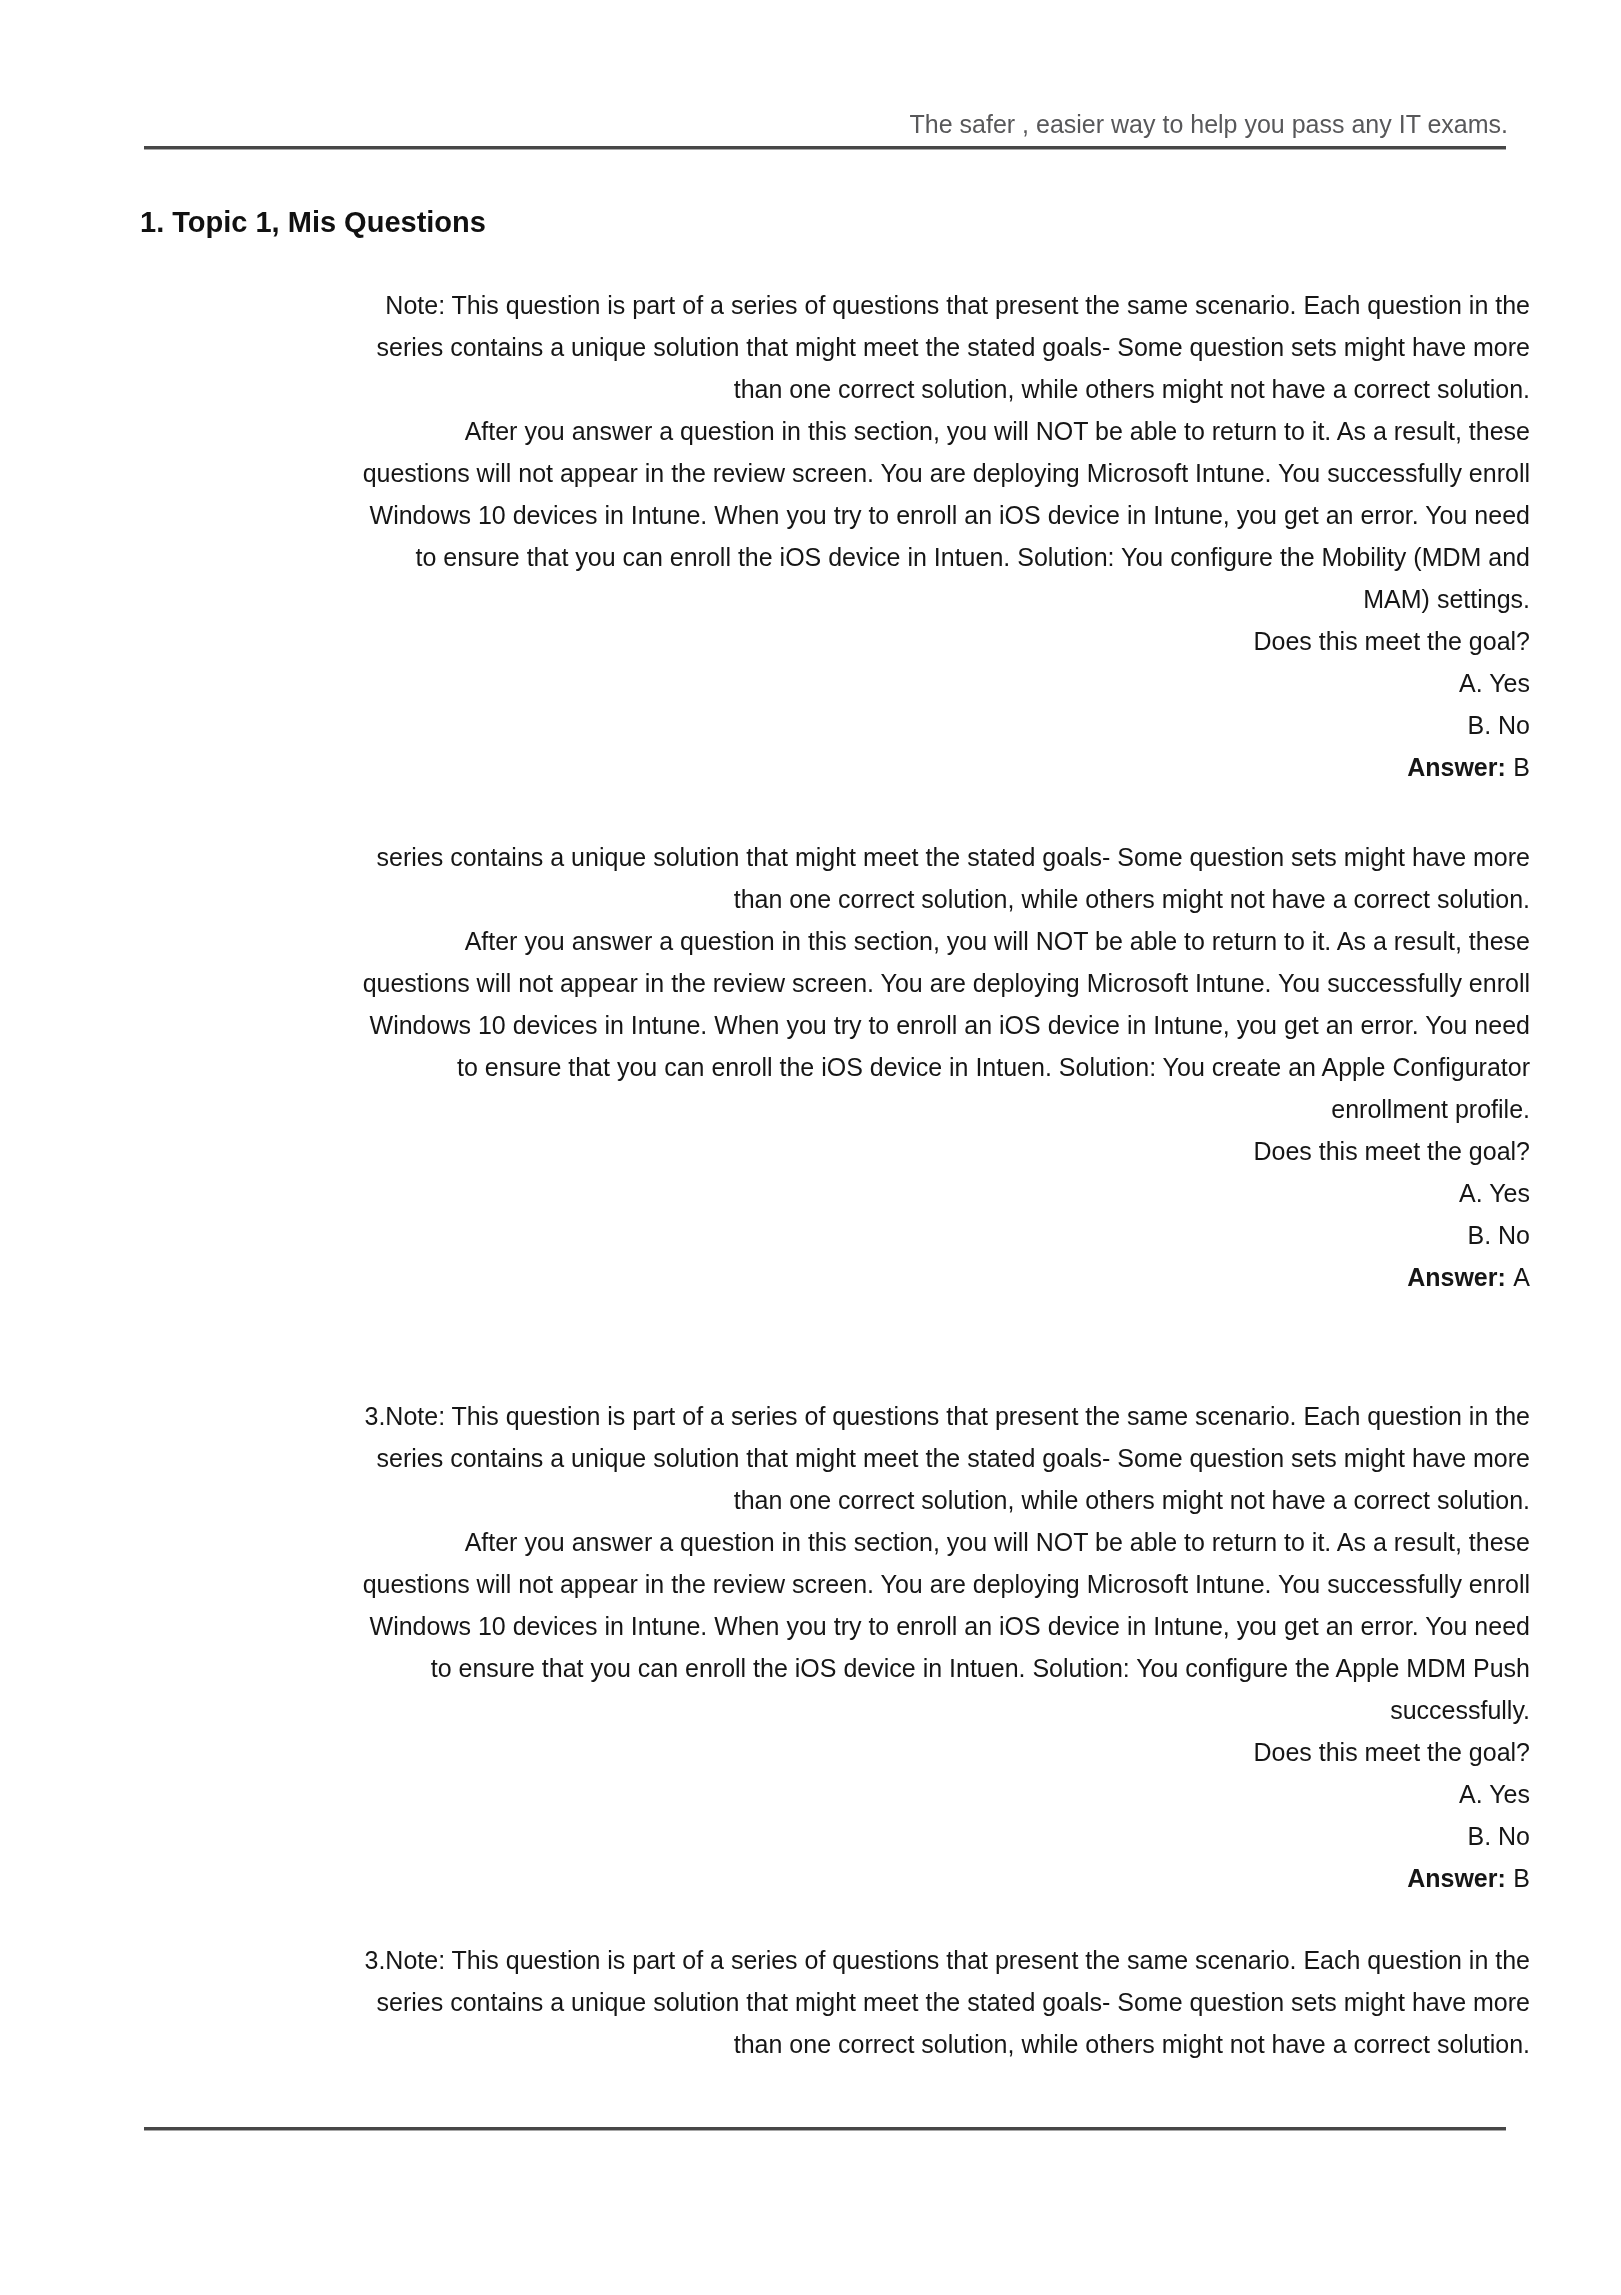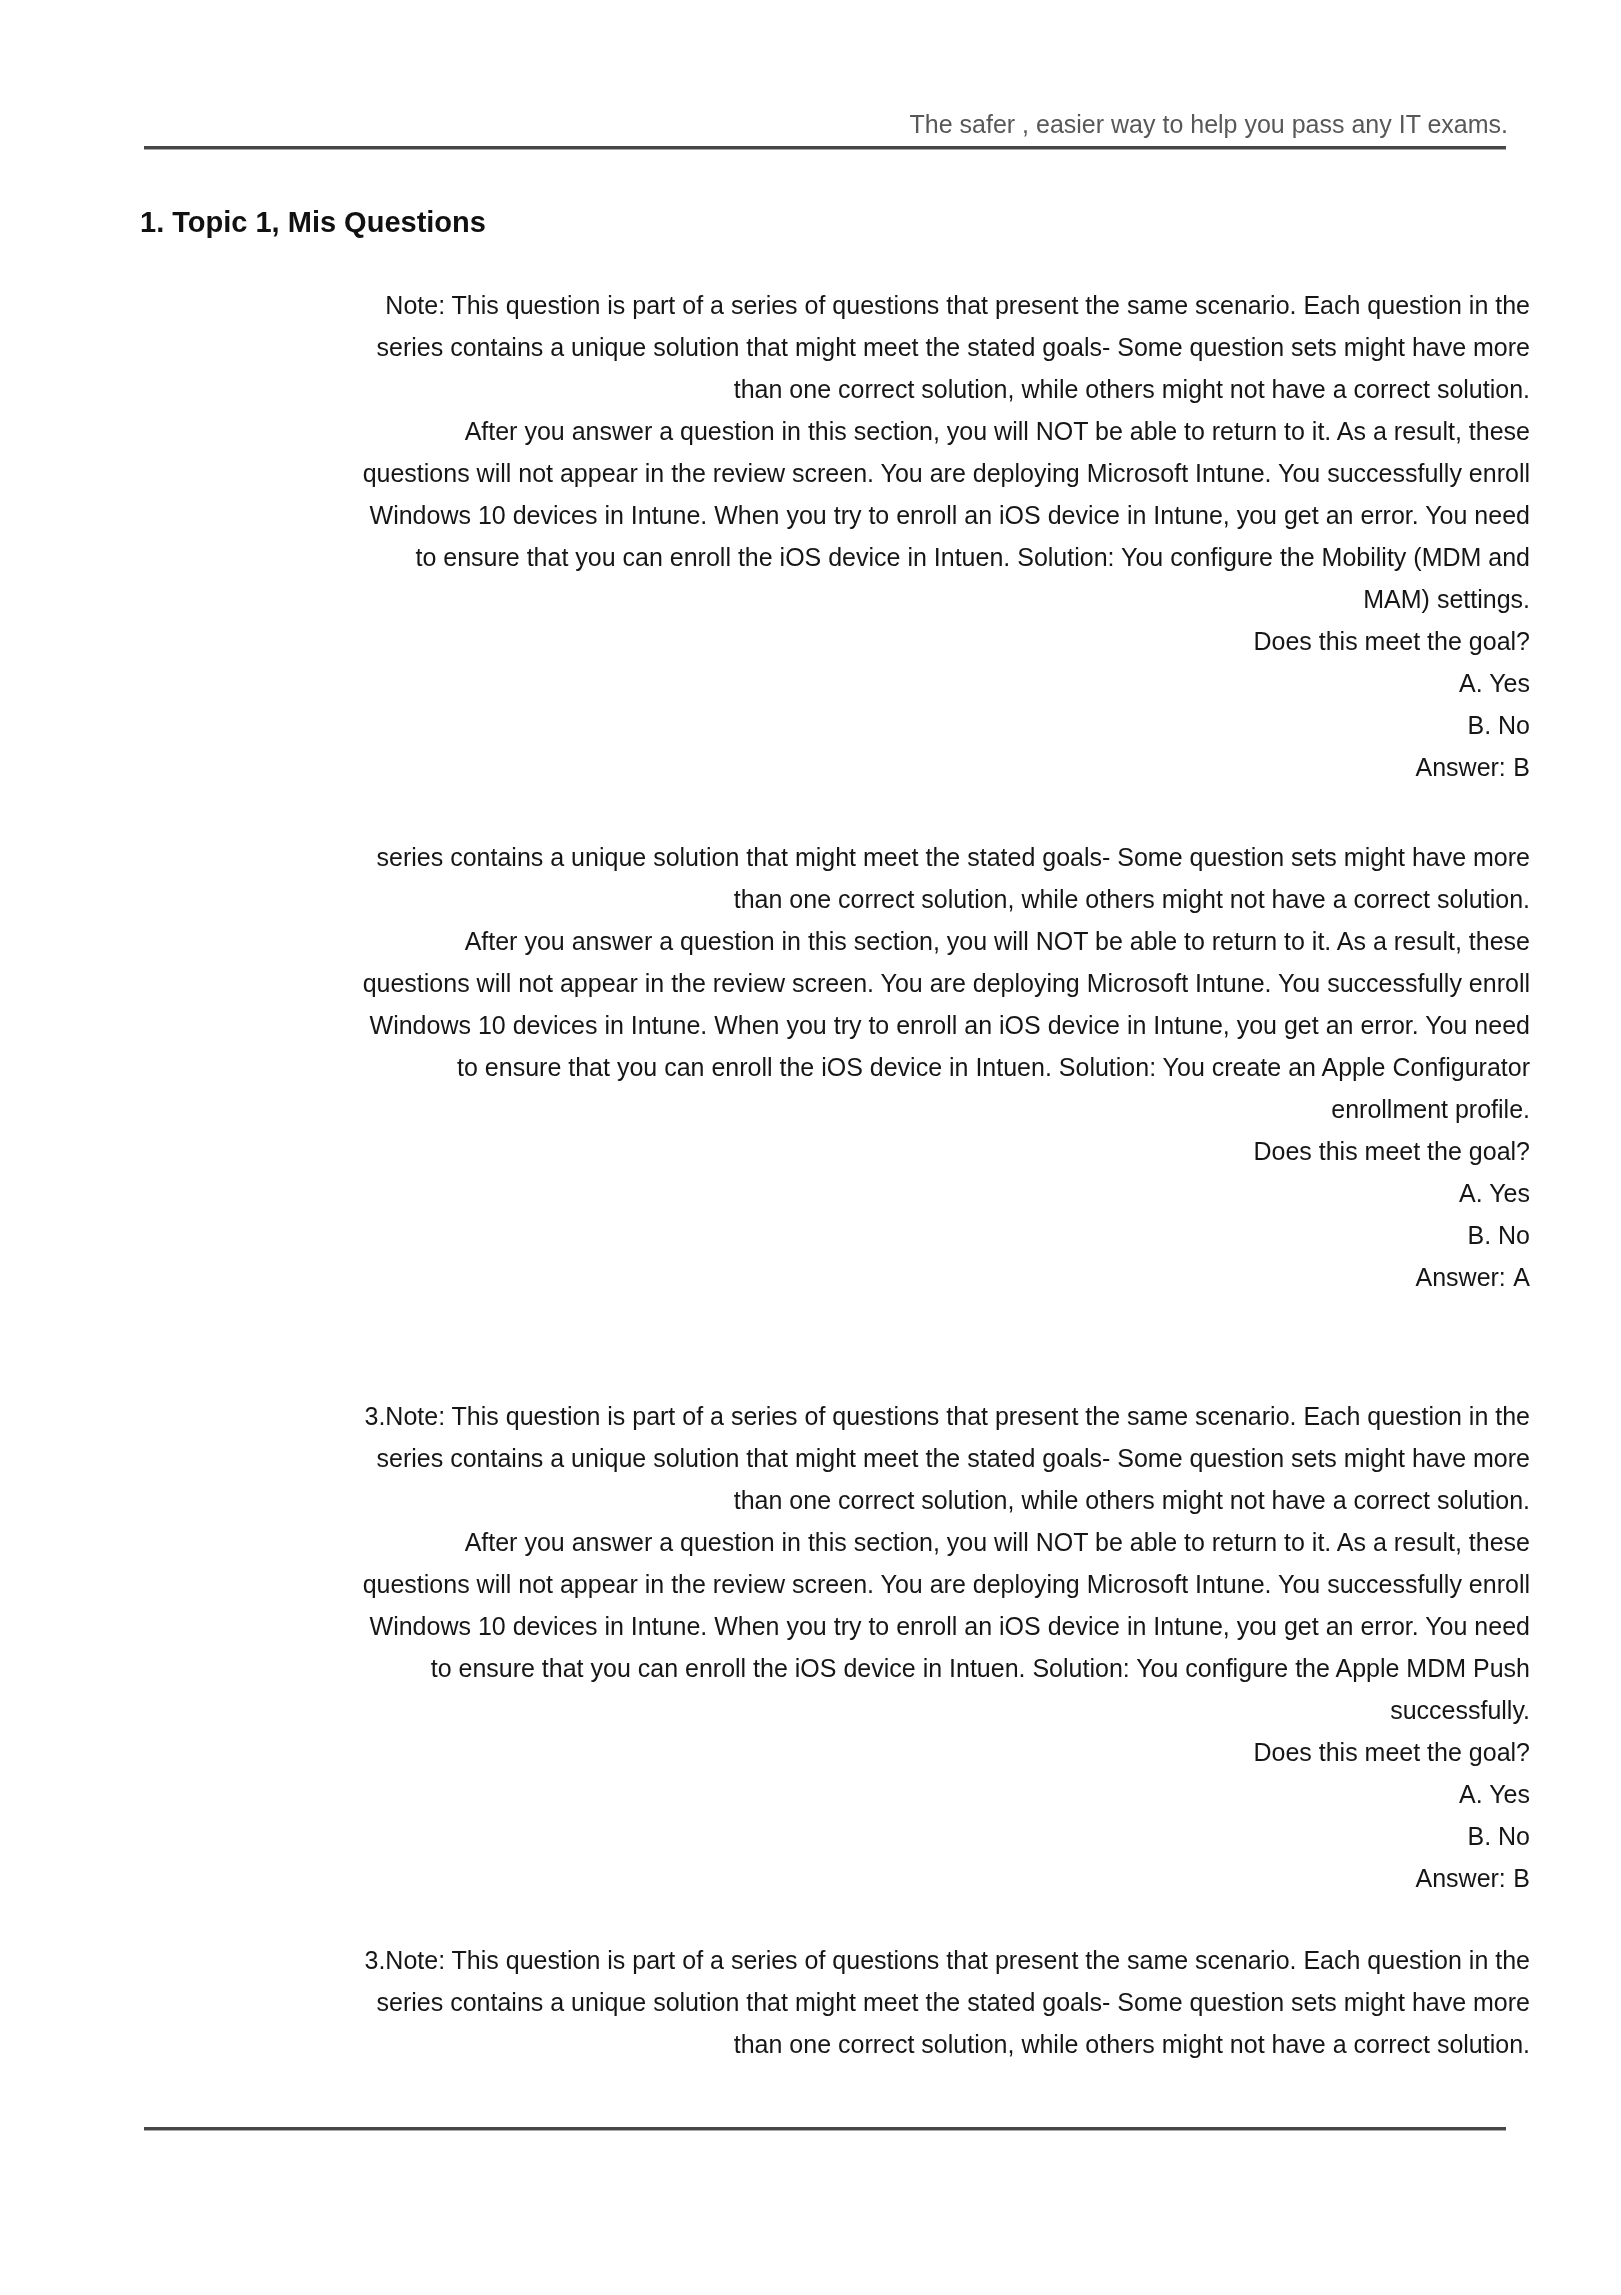--- a/index.html
+++ b/index.html
@@ -49,21 +49,21 @@
     left: 130px;
     width: 1400px;
     font-size: 25px;
     line-height: 42px;
   }
   .q1 { top: 284px; }
   .q2 { top: 836px; }
   .q3 { top: 1388px; margin-top: 7px; }
   .q4 { top: 1939px; }
   .line { height: 42px; white-space: nowrap; text-align: right; }
-  .answer-label { font-weight: normal; }
+  .answer-label { font-weight: bold; }
   .answer-value { margin-left: 0.30em; }
   .page-number {
     position: absolute;
     top: 2136px;
     left: 144px;
     width: 1362px;
     text-align: center;
     font-size: 25px;
     line-height: 32px;
     color: #3d3d3d;

